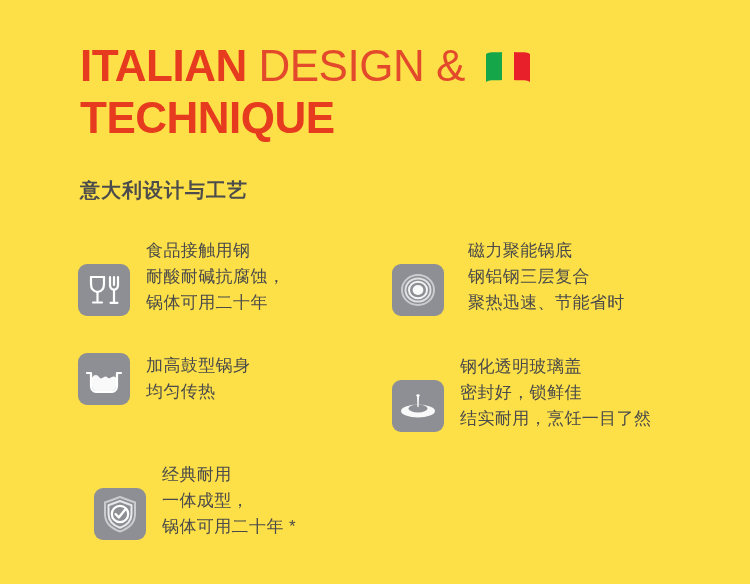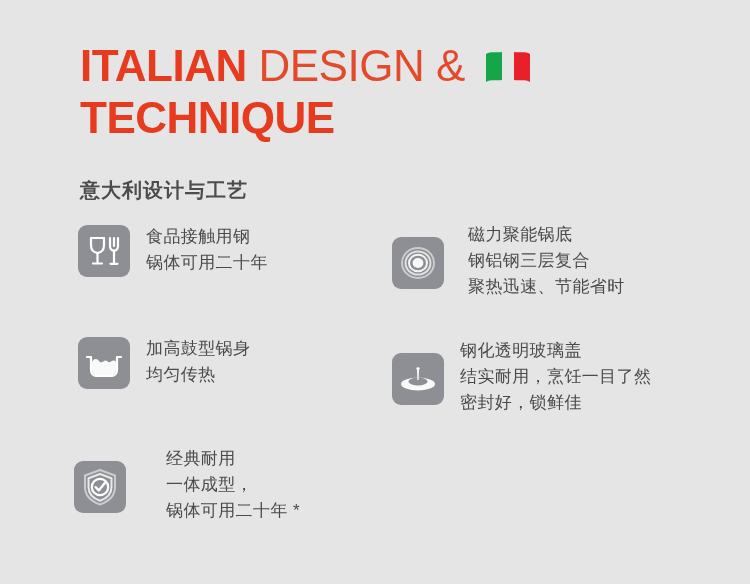--- a/index.html
+++ b/index.html
@@ -12,21 +12,21 @@
     height: 584px;
     overflow: hidden;
     font-family: "Liberation Sans", "DejaVu Sans", sans-serif;
     -webkit-font-smoothing: antialiased;
   }
 
   #page {
     position: relative;
     width: 750px;
     height: 584px;
-    background: #e5e5e5;
+    background: #fde047;
   }
 
   
   .headline {
     position: absolute;
     left: 80px;
     top: 44px;
     width: 620px;
     line-height: 1.0;
     white-space: nowrap;
@@ -75,21 +75,22 @@
   
   .features {
     position: absolute;
     left: 0;
     top: 222px;
     width: 750px;
   }
   .feature {
     position: absolute;
     display: flex;
-    align-items: center;
+    align-items: flex-end;
+    margin-top: 16px;
   }
   .f-icon {
     flex: 0 0 auto;
     width: 52px;
     height: 52px;
     border-radius: 9px;
     background: #8D8F94;
     margin-right: 16px;
     margin-top: 3px;
     position: relative;
@@ -107,21 +108,21 @@
     white-space: nowrap;
     letter-spacing: 0.4px;
   }
   .f-text span { display: block; }
 
   
   .pos-r1c1 { left: 78px;  top: 0px;   }
   .pos-r1c2 { left: 392px; top: 0px; gap: 8px;   }
   .pos-r2c1 { left: 78px;  top: 112px; }
   .pos-r2c2 { left: 392px; top: 116px; }
-  .pos-r3c1 { left: 74px;  top: 224px; gap: 24px; }
+  .pos-r3c1 { left: 94px;  top: 224px; }
 </style>
 </head>
 <body>
 
 <div id="page">
 
   <div class="headline">
     <div class="headline-line">
       <span class="hl-bold">ITALIAN</span><span class="hl-bold">&nbsp;</span><span class="hl-light">DESIGN &amp;</span><span class="flag">
         <svg viewBox="0 0 50 34" xmlns="http://www.w3.org/2000/svg">
@@ -151,20 +152,21 @@
             <path d="M36 13 L36 21"></path>
             <path d="M40 13 L40 21"></path>
             <path d="M32 21 C32 24 33.5 25.5 36 25.8 L36 38.5"></path>
             <path d="M40 21 C40 24 38.5 25.5 36 25.8"></path>
             <path d="M32.5 38.8 L39.5 38.8"></path>
           </g>
         </svg>
       </div>
       <div class="f-text">
         <span>食品接触用钢</span>
+        <span>耐酸耐碱抗腐蚀，</span>
         <span>锅体可用二十年</span>
       </div>
     </div>
 
     <div class="feature pos-r1c2">
       <div class="f-icon">
         <svg viewBox="0 0 52 52" xmlns="http://www.w3.org/2000/svg">
           <g fill="none" stroke="#FFFFFF" stroke-width="2">
             <ellipse cx="26" cy="26" rx="16" ry="15" stroke-opacity="0.55"></ellipse>
             <ellipse cx="26" cy="26" rx="12.5" ry="11.6" stroke-opacity="0.72"></ellipse>
@@ -201,22 +203,22 @@
       <div class="f-icon">
         <svg viewBox="0 0 52 52" xmlns="http://www.w3.org/2000/svg">
           <ellipse cx="26" cy="31" rx="17" ry="6.5" fill="#FFFFFF" fill-opacity="0.95"></ellipse>
           <ellipse cx="26" cy="28.5" rx="9.5" ry="4" fill="#8D8F94"></ellipse>
           <path d="M25 15.5 C25.6 15.5 26.4 15.5 27 15.5 L26.6 27 L25.4 27 Z" fill="#FFFFFF"></path>
           <ellipse cx="26" cy="15.6" rx="1.7" ry="1.4" fill="#FFFFFF"></ellipse>
         </svg>
       </div>
       <div class="f-text">
         <span>钢化透明玻璃盖</span>
+        <span>密封好，锁鲜佳</span>
         <span>结实耐用，烹饪一目了然</span>
-        <span>密封好，锁鲜佳</span>
       </div>
     </div>
 
     <div class="feature pos-r3c1">
       <div class="f-icon">
         <svg viewBox="0 0 52 52" xmlns="http://www.w3.org/2000/svg">
           <g fill="none" stroke="#FFFFFF" stroke-linecap="round" stroke-linejoin="round">
             <path d="M26 9 L41 14.5 L41 26 C41 34.5 34.5 40.5 26 43.5 C17.5 40.5 11 34.5 11 26 L11 14.5 Z" stroke-width="2" stroke-opacity="0.55"></path>
             <path d="M26 13 L37.5 17.2 L37.5 26 C37.5 32.7 32.6 37.4 26 39.8 C19.4 37.4 14.5 32.7 14.5 26 L14.5 17.2 Z" stroke-width="2" stroke-opacity="0.8"></path>
             <circle cx="26" cy="26" r="8.2" stroke-width="2.2"></circle>

